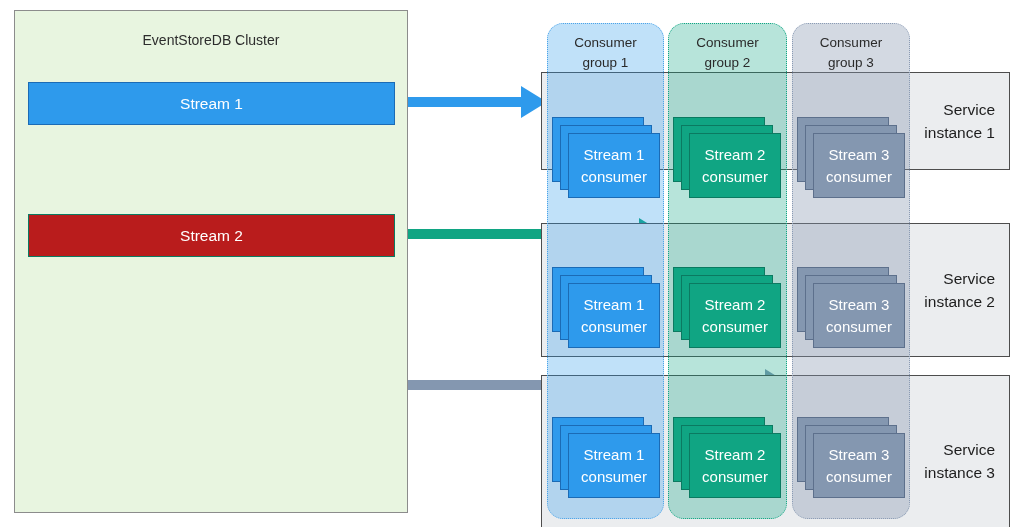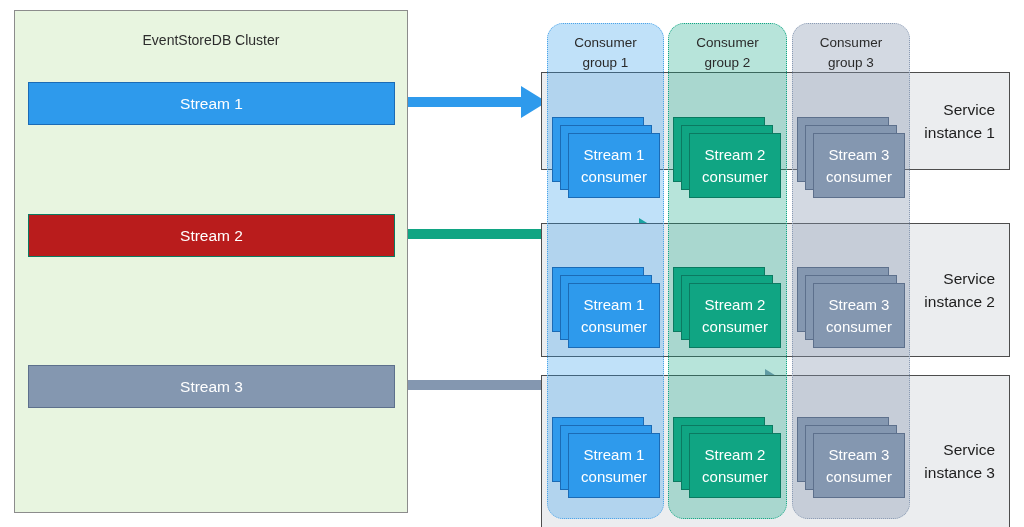--- a/index.html
+++ b/index.html
@@ -68,23 +68,20 @@
 <body>
 
 <div class="abs cluster">
   <div class="cluster-title">EventStoreDB Cluster</div>
 
   <div class="stream-bar bar-1" style="background-color: rgb(46, 154, 236); border-color: rgb(27, 107, 181);">
     <span>Stream 1</span>
   </div>
   <div class="stream-bar bar-2" style="background-color: #b91c1c; border-color: rgb(11, 122, 97);">
     <span>Stream 2</span>
-  </div>
-  <div class="stream-bar bar-3" style="background-color: rgb(132, 151, 176); border-color: rgb(93, 112, 140);">
-    <span>Stream 3</span>
   </div>
 </div>
 
 <div class="abs svc-row row-1">
   <div class="svc-label">Service instance 1</div>
 </div>
 <div class="abs svc-row row-2">
   <div class="svc-label">Service instance 2</div>
 </div>
 <div class="abs svc-row row-3">

